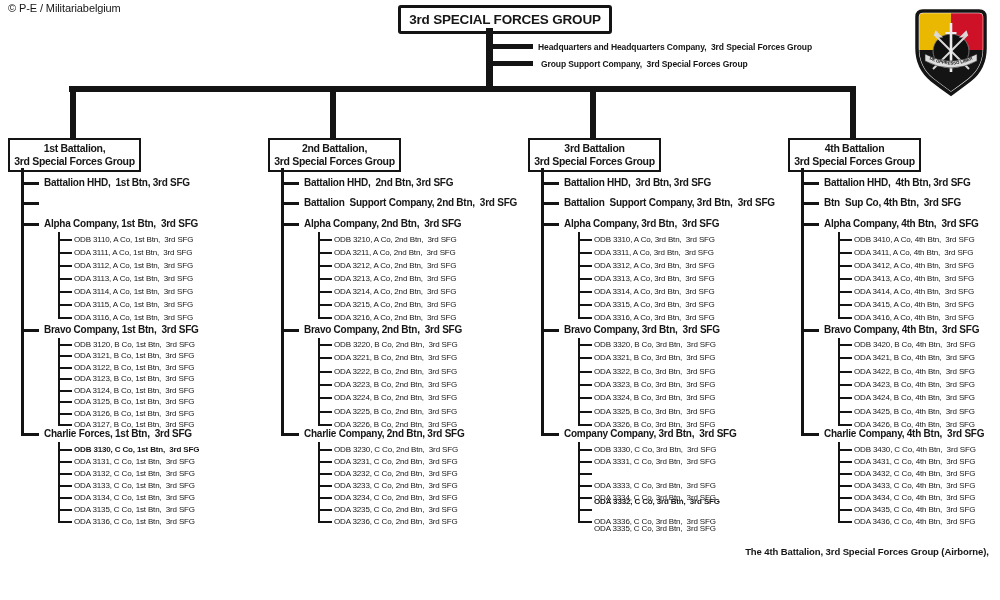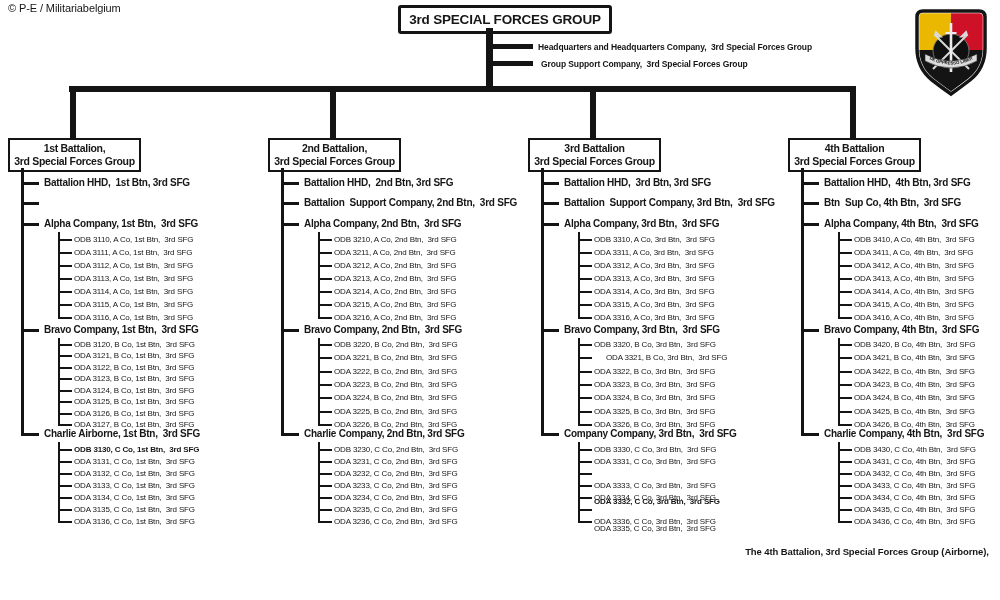--- a/index.html
+++ b/index.html
@@ -114,21 +114,21 @@
     <div class="det-lab" style="left: 74px; top: 374.286px;">ODA 3123, B Co, 1st Btn,  3rd SFG</div>
     <div class="ln" style="left: 58px; top: 389.714px; width: 14px; height: 2px;"></div>
     <div class="det-lab" style="left: 74px; top: 385.714px;">ODA 3124, B Co, 1st Btn,  3rd SFG</div>
     <div class="ln" style="left: 58px; top: 401.143px; width: 14px; height: 2px;"></div>
     <div class="det-lab" style="left: 74px; top: 397.143px;">ODA 3125, B Co, 1st Btn,  3rd SFG</div>
     <div class="ln" style="left: 58px; top: 412.571px; width: 14px; height: 2px;"></div>
     <div class="det-lab" style="left: 74px; top: 408.571px;">ODA 3126, B Co, 1st Btn,  3rd SFG</div>
     <div class="ln" style="left: 58px; top: 424px; width: 14px; height: 2px;"></div>
     <div class="det-lab" style="left: 74px; top: 420px;">ODA 3127, B Co, 1st Btn,  3rd SFG</div>
     <div class="ln" style="left: 21px; top: 432.5px; width: 18px; height: 3px;"></div>
-    <div class="unit-lab" style="left: 44px; top: 427px;">Charlie Airborne, 1st Btn,  3rd SFG</div>
+    <div class="unit-lab" style="left: 44px; top: 427px;">Charlie Forces, 1st Btn,  3rd SFG</div>
     <div class="ln" style="left: 58px; top: 442px; width: 2px; height: 81px;"></div>
     <div class="ln" style="left: 58px; top: 449px; width: 14px; height: 2px;"></div>
     <div class="det-lab" style="left: 74px; top: 445px; font-weight: bold;">ODB 3130, C Co, 1st Btn,  3rd SFG</div>
     <div class="ln" style="left: 58px; top: 461px; width: 14px; height: 2px;"></div>
     <div class="det-lab" style="left: 74px; top: 457px;">ODA 3131, C Co, 1st Btn,  3rd SFG</div>
     <div class="ln" style="left: 58px; top: 473px; width: 14px; height: 2px;"></div>
     <div class="det-lab" style="left: 74px; top: 469px;">ODA 3132, C Co, 1st Btn,  3rd SFG</div>
     <div class="ln" style="left: 58px; top: 485px; width: 14px; height: 2px;"></div>
     <div class="det-lab" style="left: 74px; top: 481px;">ODA 3133, C Co, 1st Btn,  3rd SFG</div>
     <div class="ln" style="left: 58px; top: 497px; width: 14px; height: 2px;"></div>
@@ -224,21 +224,21 @@
     <div class="ln" style="left: 578px; top: 304px; width: 14px; height: 2px;"></div>
     <div class="det-lab" style="left: 594px; top: 300px;">ODA 3315, A Co, 3rd Btn,  3rd SFG</div>
     <div class="ln" style="left: 578px; top: 317px; width: 14px; height: 2px;"></div>
     <div class="det-lab" style="left: 594px; top: 313px;">ODA 3316, A Co, 3rd Btn,  3rd SFG</div>
     <div class="ln" style="left: 541px; top: 328.5px; width: 18px; height: 3px;"></div>
     <div class="unit-lab" style="left: 564px; top: 323px;">Bravo Company, 3rd Btn,  3rd SFG</div>
     <div class="ln" style="left: 578px; top: 338px; width: 2px; height: 88px;"></div>
     <div class="ln" style="left: 578px; top: 344px; width: 14px; height: 2px;"></div>
     <div class="det-lab" style="left: 594px; top: 340px;">ODB 3320, B Co, 3rd Btn,  3rd SFG</div>
     <div class="ln" style="left: 578px; top: 357.333px; width: 14px; height: 2px;"></div>
-    <div class="det-lab" style="left: 594px; top: 353.333px; margin-left: 12px;">ODA 3321, B Co, 3rd Btn,  3rd SFG</div>
+    <div class="det-lab" style="left: 594px; top: 353.333px;">ODA 3321, B Co, 3rd Btn,  3rd SFG</div>
     <div class="ln" style="left: 578px; top: 370.667px; width: 14px; height: 2px;"></div>
     <div class="det-lab" style="left: 594px; top: 366.667px;">ODA 3322, B Co, 3rd Btn,  3rd SFG</div>
     <div class="ln" style="left: 578px; top: 384px; width: 14px; height: 2px;"></div>
     <div class="det-lab" style="left: 594px; top: 380px;">ODA 3323, B Co, 3rd Btn,  3rd SFG</div>
     <div class="ln" style="left: 578px; top: 397.333px; width: 14px; height: 2px;"></div>
     <div class="det-lab" style="left: 594px; top: 393.333px;">ODA 3324, B Co, 3rd Btn,  3rd SFG</div>
     <div class="ln" style="left: 578px; top: 410.667px; width: 14px; height: 2px;"></div>
     <div class="det-lab" style="left: 594px; top: 406.667px;">ODA 3325, B Co, 3rd Btn,  3rd SFG</div>
     <div class="ln" style="left: 578px; top: 424px; width: 14px; height: 2px;"></div>
     <div class="det-lab" style="left: 594px; top: 420px;">ODA 3326, B Co, 3rd Btn,  3rd SFG</div>

